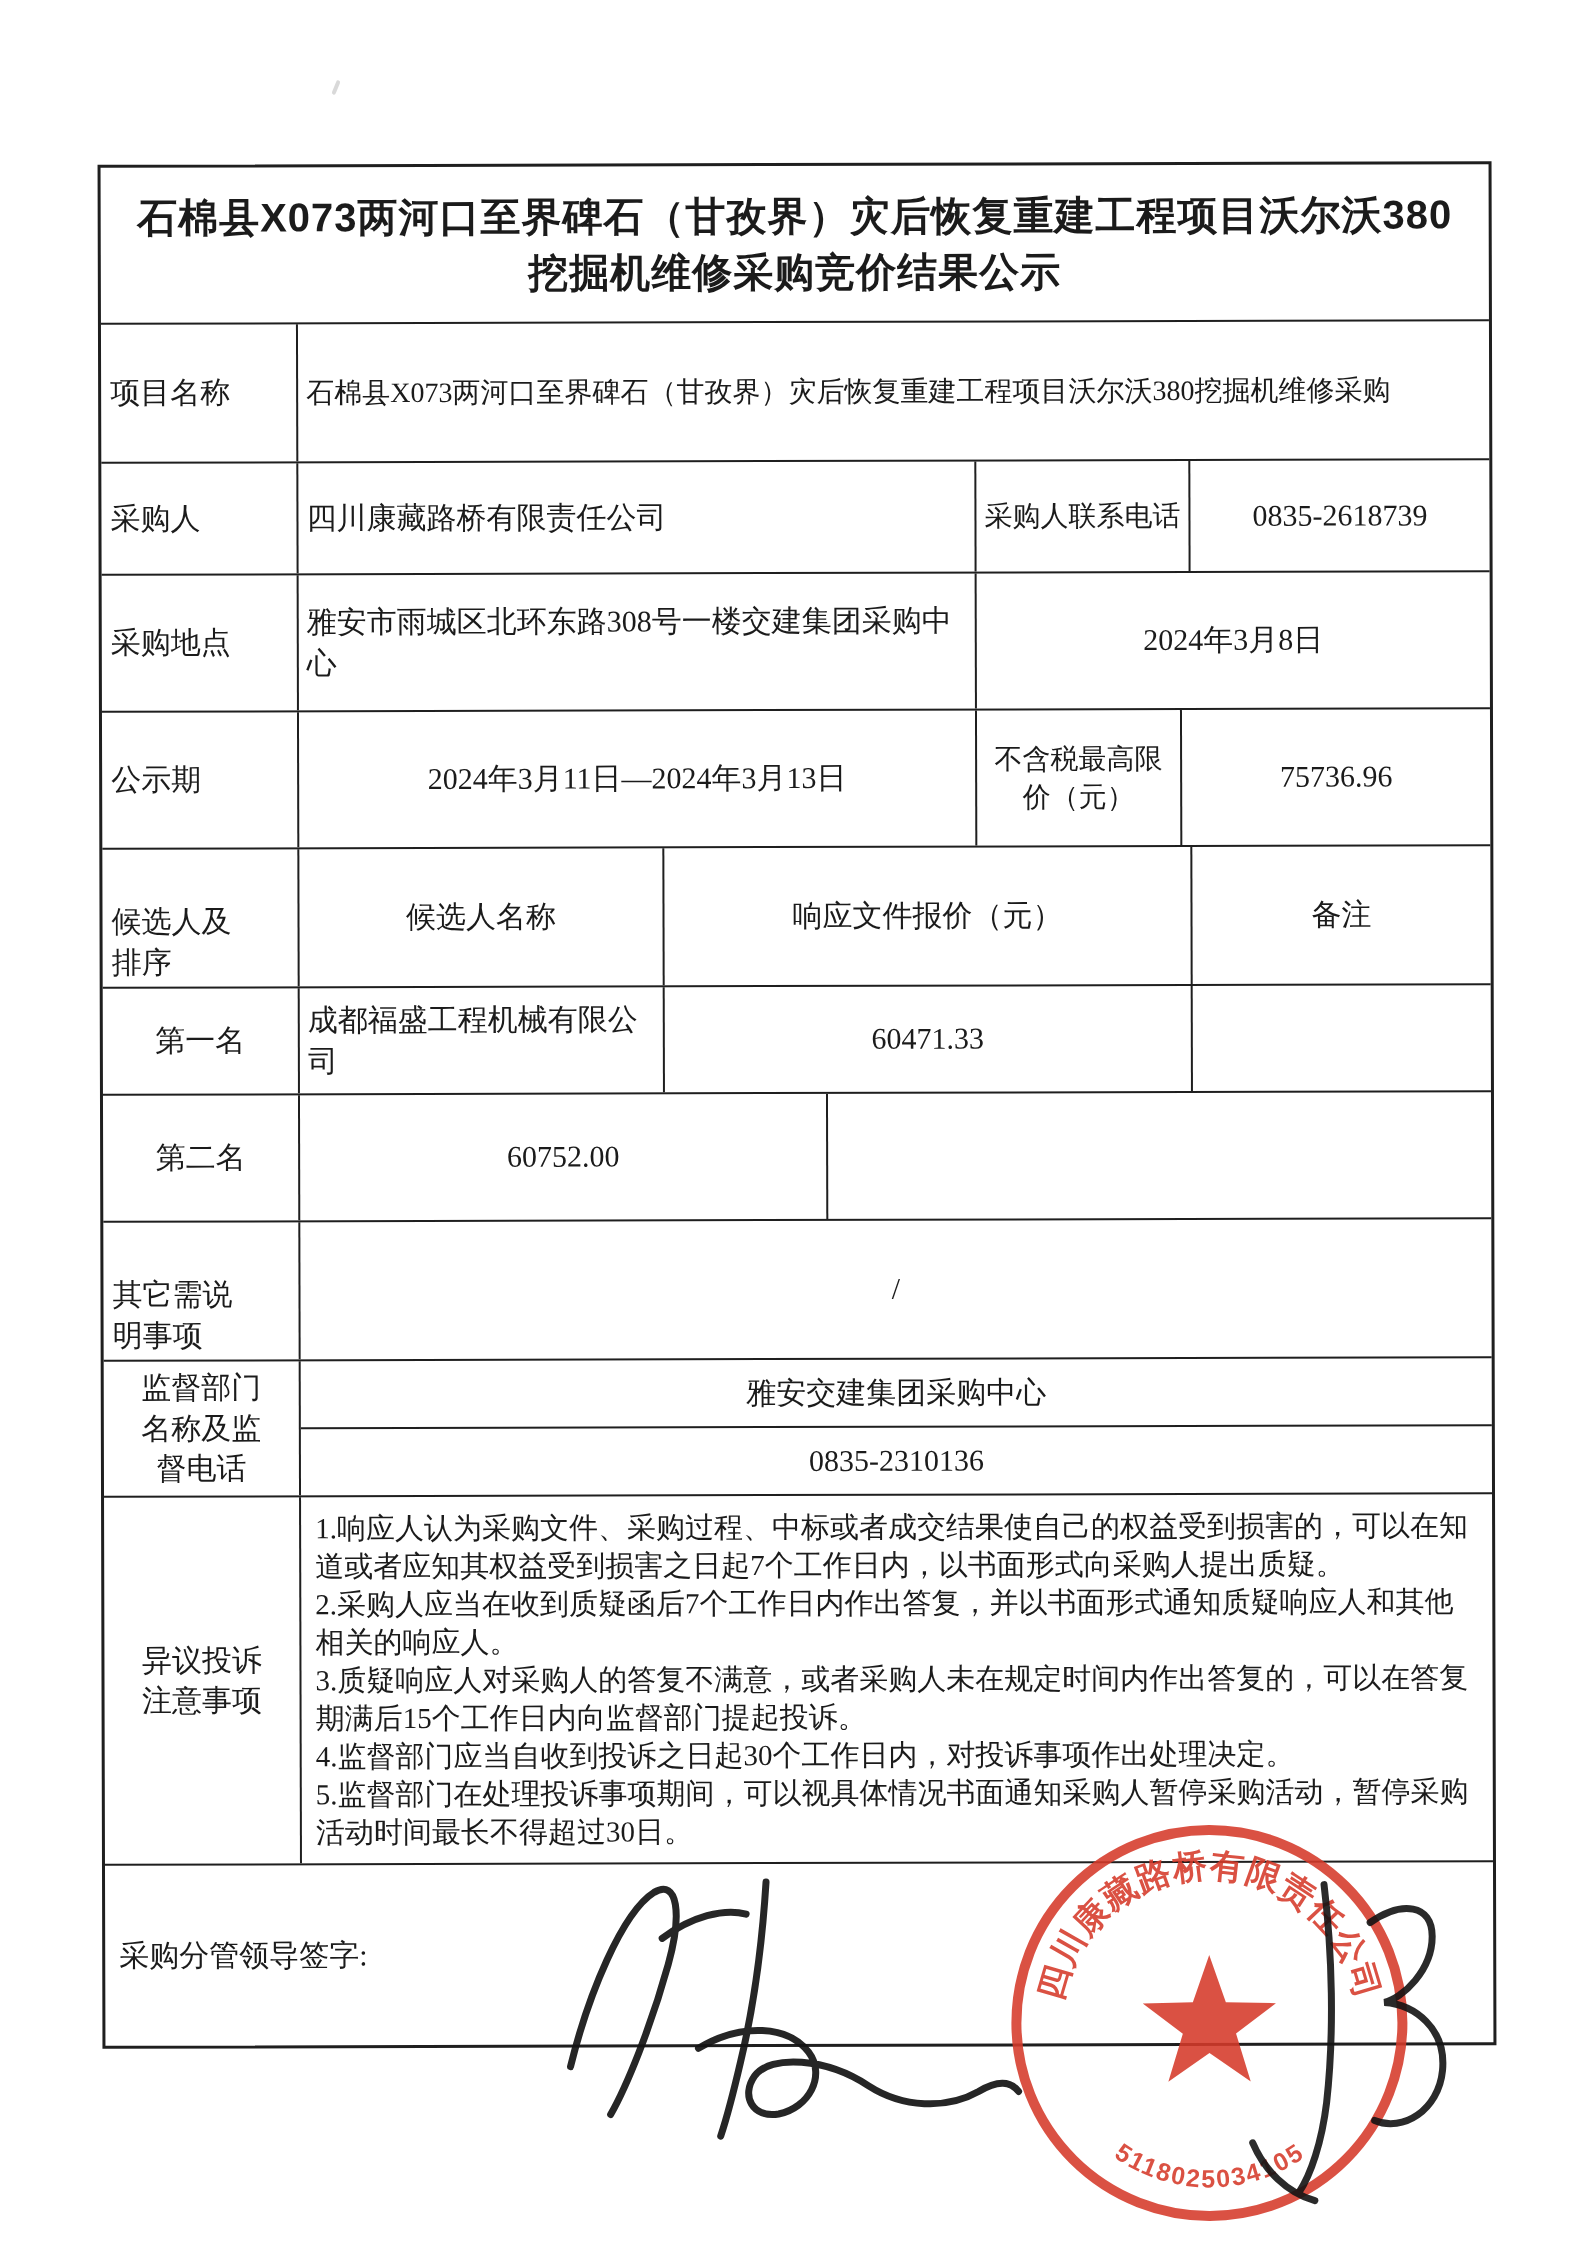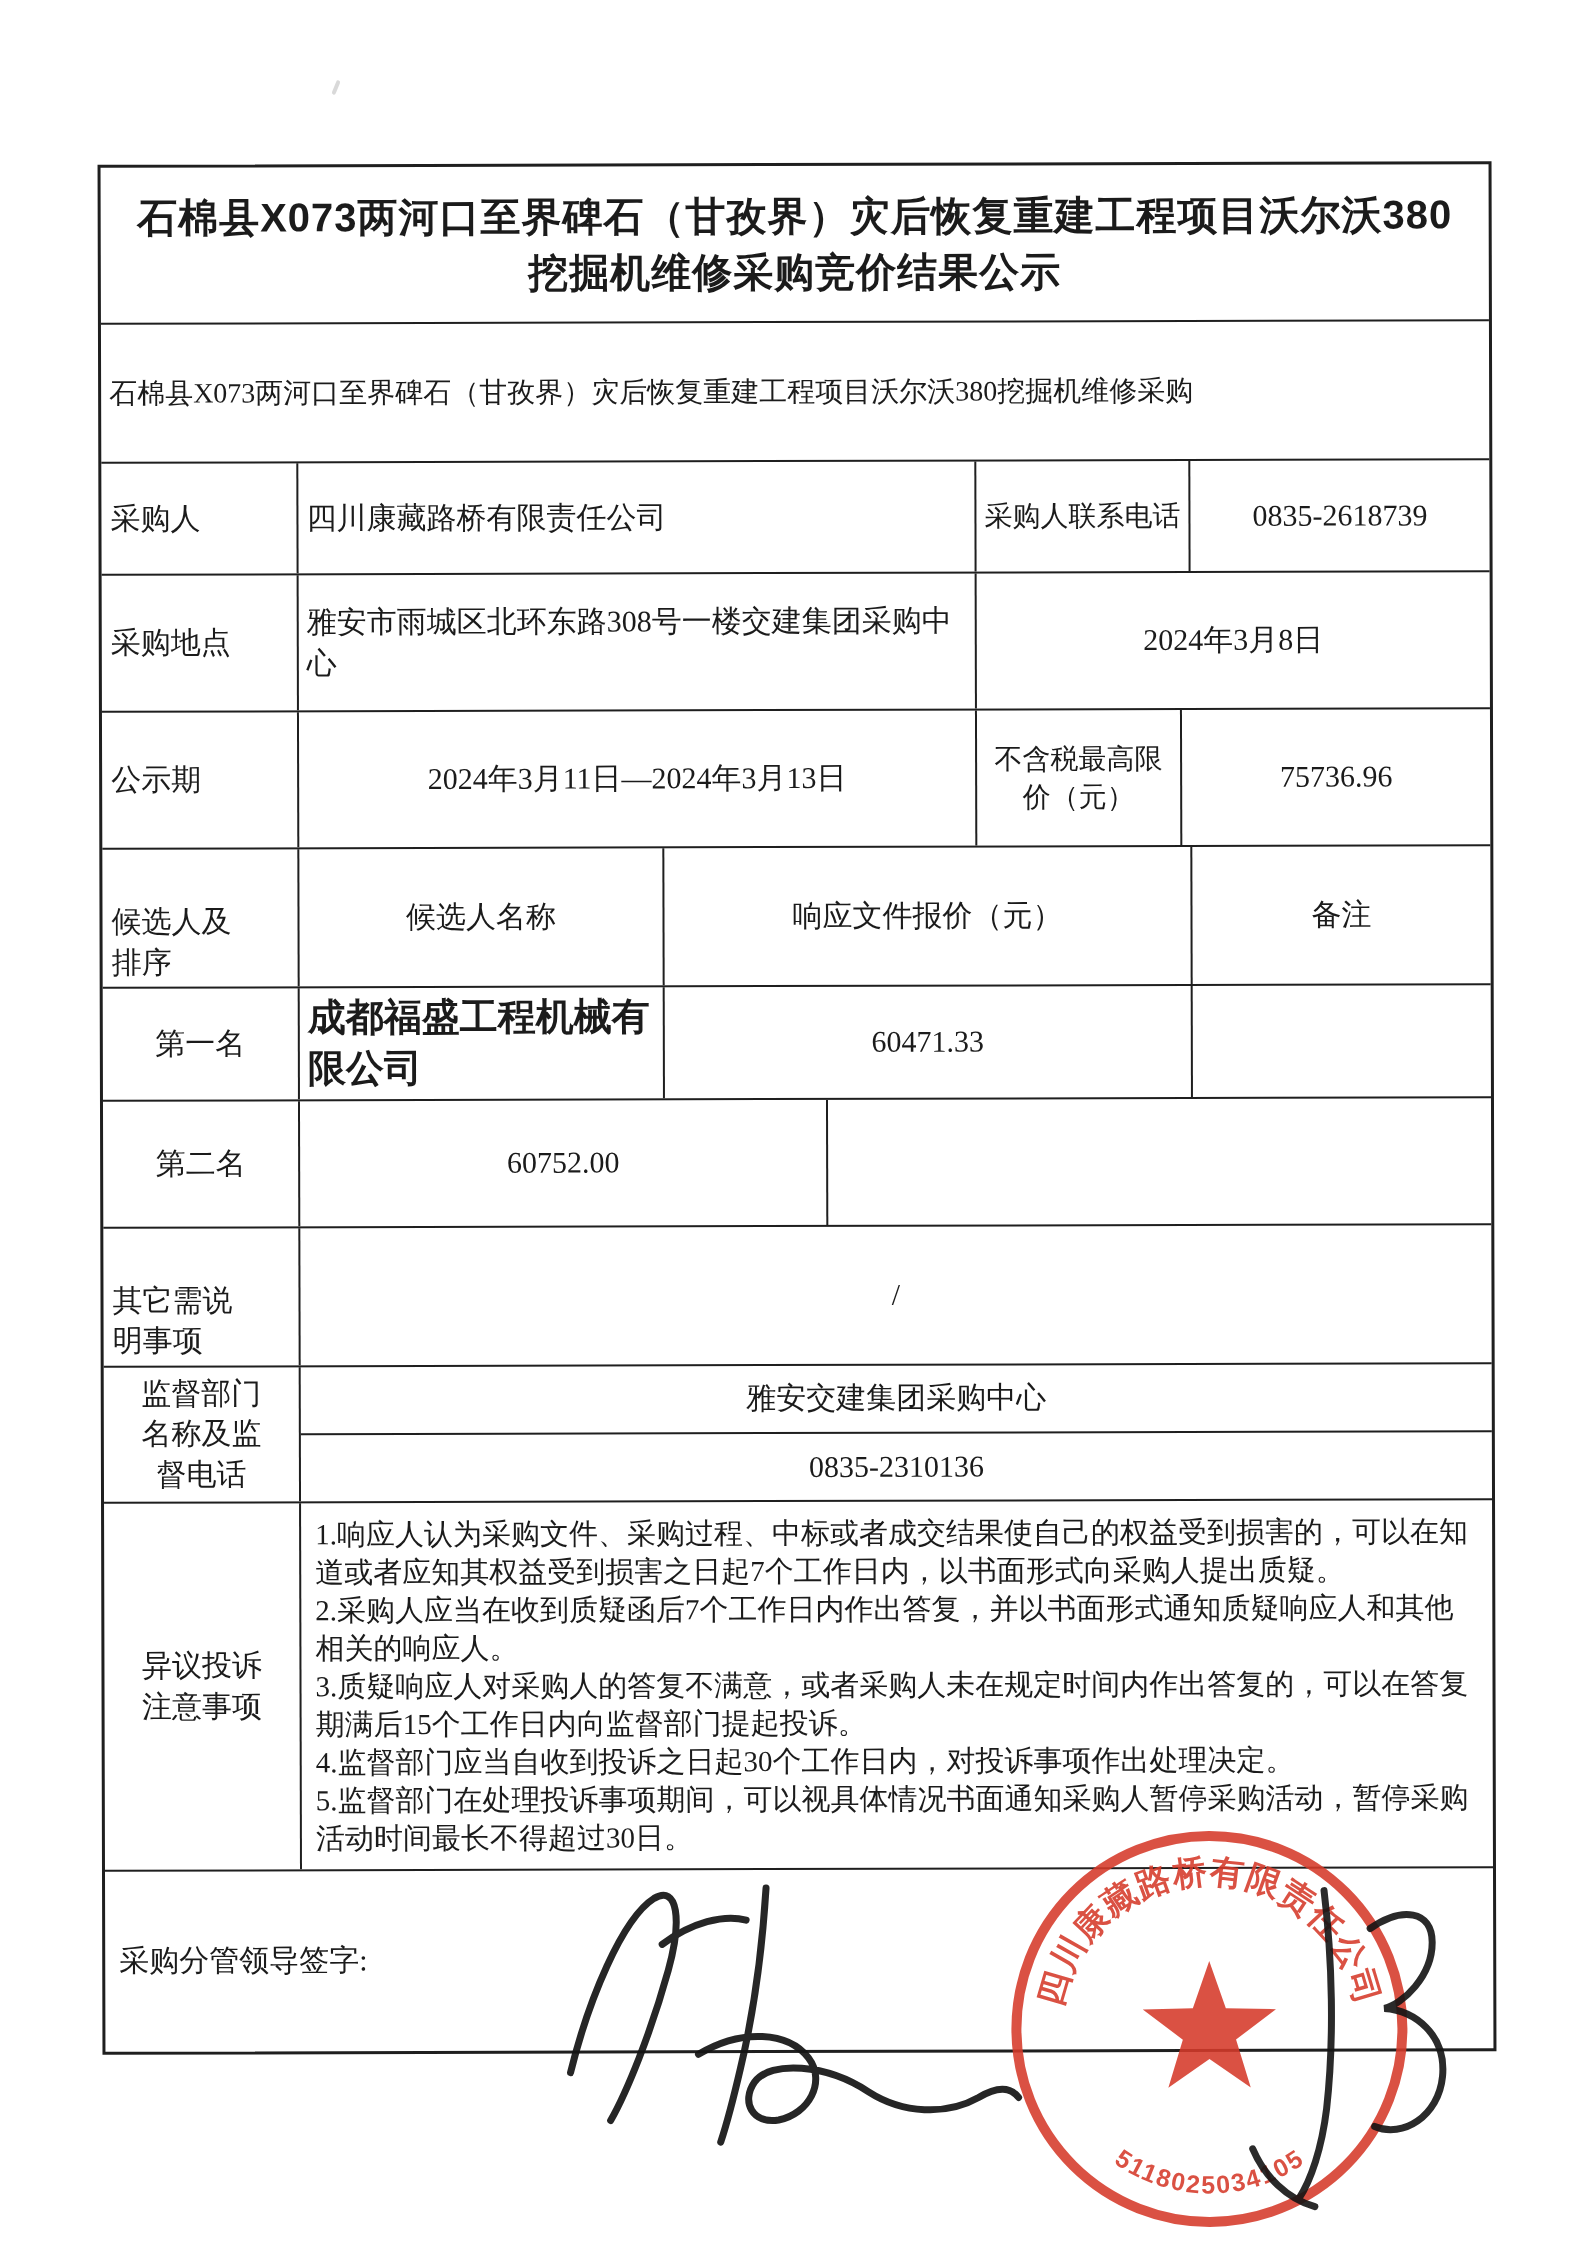--- a/index.html
+++ b/index.html
@@ -47,21 +47,21 @@
   .h-location{min-height:135px;}
   .h-publicity{min-height:135px;}
   .h-candhead{min-height:118px;}
   .h-cand1{min-height:105px;}
   .h-cand2{min-height:125px;}
   .h-other{min-height:120px;}
   .h-supervision{min-height:134px;}
   .h-complaint{min-height:350px;}
   .h-sign{min-height:180px;}
   .fs28{font-size:28px;}
-  .fs29{font-size:38px;font-weight:bold;}
+  .fs29{font-size:30px;}
   .nowrap{white-space:nowrap;}
   .sup-right{flex:1;display:flex;flex-direction:column;}
   .sup-cell{
     flex:1;display:flex;align-items:center;justify-content:center;
     font-size:30px;padding:4px 8px;box-sizing:border-box;
   }
   .sup-cell-top{border-bottom:2px solid #1f1f1f;}
   .complaint-text{
     flex:1;display:block;font-size:29px;line-height:38px;
     padding:12px 14px;text-align:left;box-sizing:border-box;
@@ -80,20 +80,21 @@
 <div class="scan-artifact"></div>
 
 <div class="tbl">
 
   <div class="title-row">
     <div>石棉县X073两河口至界碑石（甘孜界）灾后恢复重建工程项目沃尔沃380</div>
     <div>挖掘机维修采购竞价结果公示</div>
   </div>
 
   <div class="row h-project">
+    <div class="cell cell-label w-label">项目名称</div>
     <div class="cell cell-left w-rest fs28">石棉县X073两河口至界碑石（甘孜界）灾后恢复重建工程项目沃尔沃380挖掘机维修采购</div>
   </div>
 
   <div class="row h-purchaser">
     <div class="cell cell-label w-label">采购人</div>
     <div class="cell cell-left w-val">四川康藏路桥有限责任公司</div>
     <div class="cell w-lab2 fs28 nowrap">采购人联系电话</div>
     <div class="cell w-rest">0835-2618739</div>
   </div>
 

